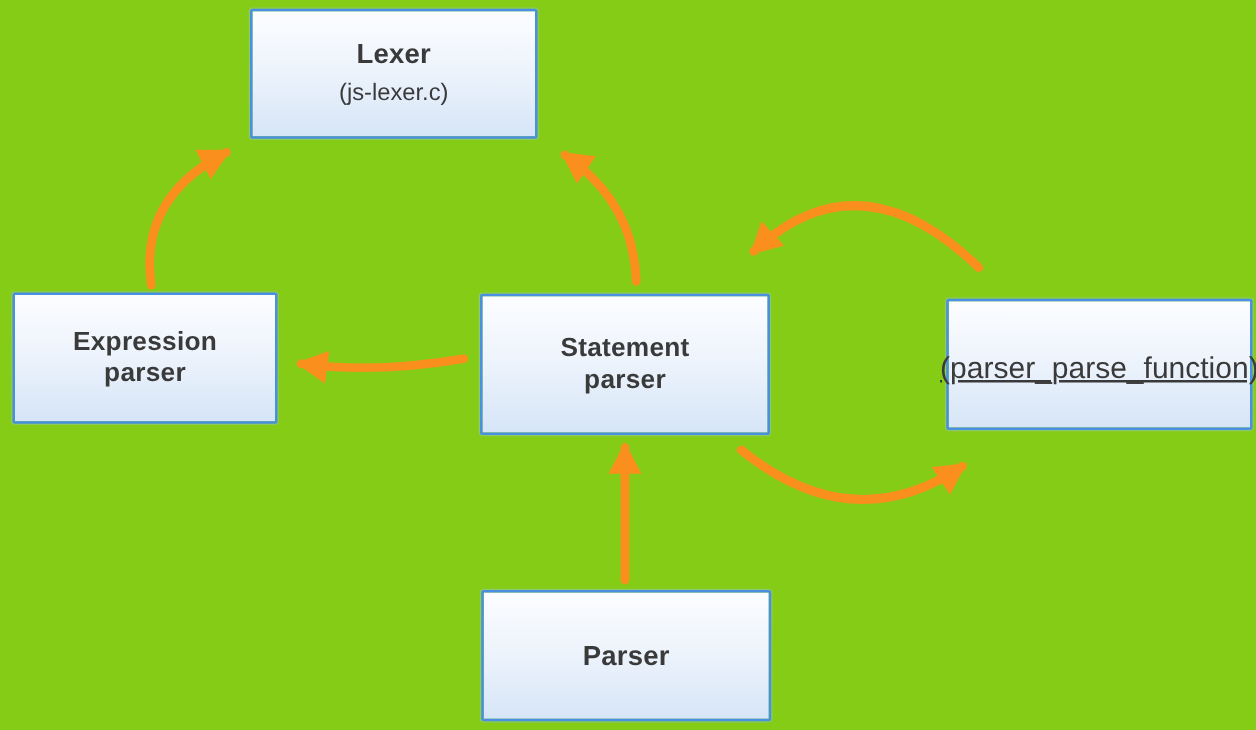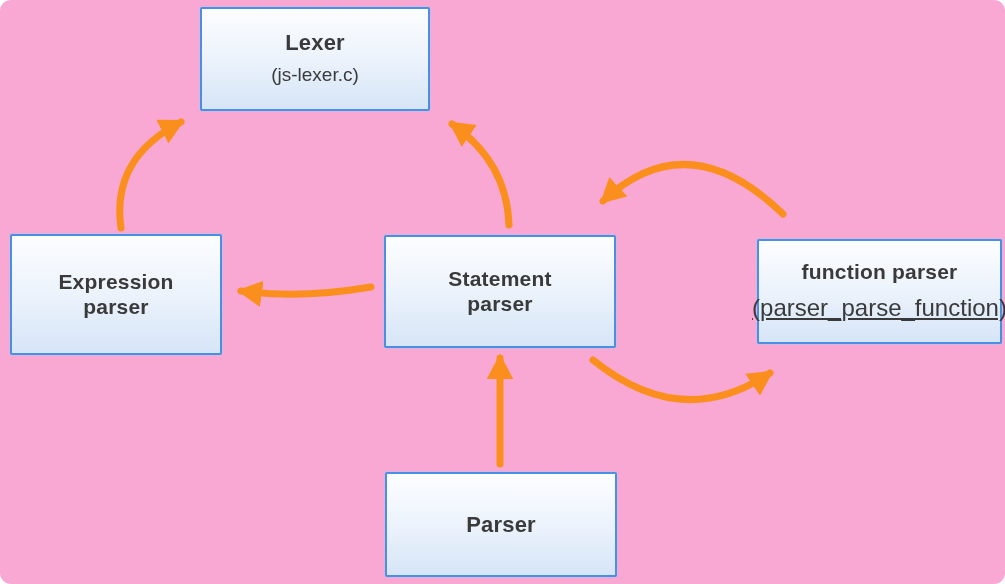--- a/index.html
+++ b/index.html
@@ -5,23 +5,22 @@
   html, body {
     margin: 0;
     padding: 0;
     background: #ffffff;
   }
   .canvas {
     position: relative;
     width: 1005px;
     height: 584px;
     overflow: hidden;
-    background: #f9a8d4;
+    background: #84cc16;
     font-family: "Liberation Sans", sans-serif;
-    border-radius: 11px;
     --node-border: #4a90e2;
     --fill-top: #fcfdff;
     --fill-bottom: #d6e5f7;
     --text: #3a3a3a;
   }
   .edges {
     position: absolute;
     left: 0;
     top: 0;
     width: 1005px;
@@ -55,21 +54,21 @@
     letter-spacing: 0.2px;
   }
   .node .subtitle {
     font-size: 19px;
     line-height: 1.3;
     margin-top: 7px;
     white-space: nowrap;
     font-weight: normal;
   }
   .node-lexer      { left: 200px; top: 7px;   width: 230px; height: 104px; }
-  .node-expression { left: 10px;  top: 234px; width: 212px; height: 121px; }
+  .node-expression { left: 10px;  top: 234px; width: 212px; height: 105px; }
   .node-statement  { left: 384px; top: 235px; width: 232px; height: 113px; gap: 36px; }
   .node-function   { left: 757px; top: 239px; width: 245px; height: 105px; }
   .node-parser     { left: 385px; top: 472px; width: 232px; height: 105px; }
   .node-lexer .title, .node-parser .title { font-size: 22px; }
   .node-function .subtitle { font-size: 24px; text-decoration: underline; }
 </style>
 </head>
 <body>
 
 <div class="canvas" style="--node-border: #4a90e2; --fill-top: #fcfdff; --fill-bottom: #d6e5f7; --text: #3a3a3a;">
@@ -97,21 +96,20 @@
     <div class="title">Expression
 parser</div>
   </div>
 
   <div class="node node-statement">
     <div class="title">Statement
 parser</div>
   </div>
 
   <div class="node node-function">
-    <div class="title">function parser</div>
     <div class="subtitle">(parser_parse_function)</div>
   </div>
 
   <div class="node node-parser">
     <div class="title">Parser</div>
   </div>
 
 </div>
 
 </body></html>

